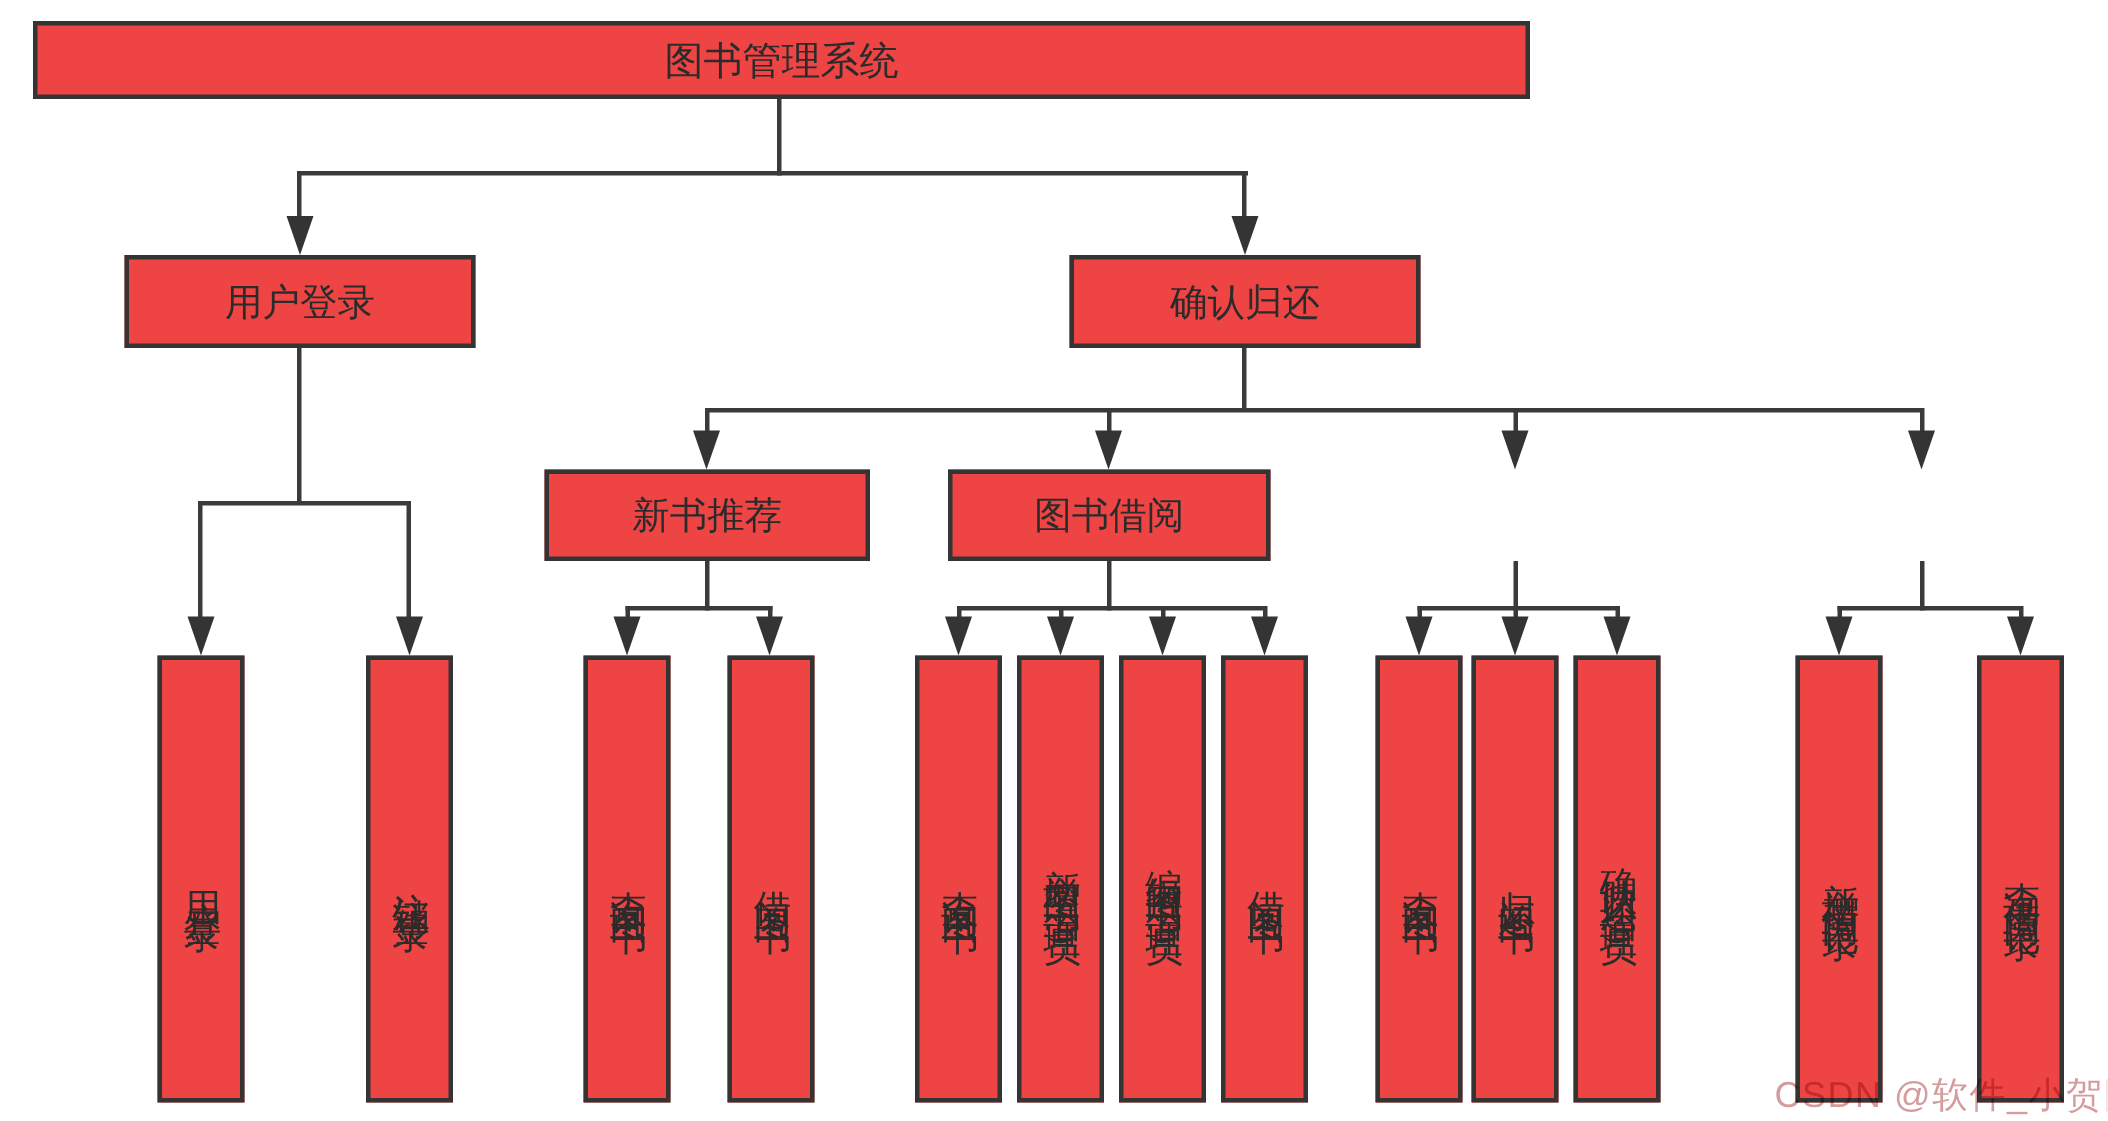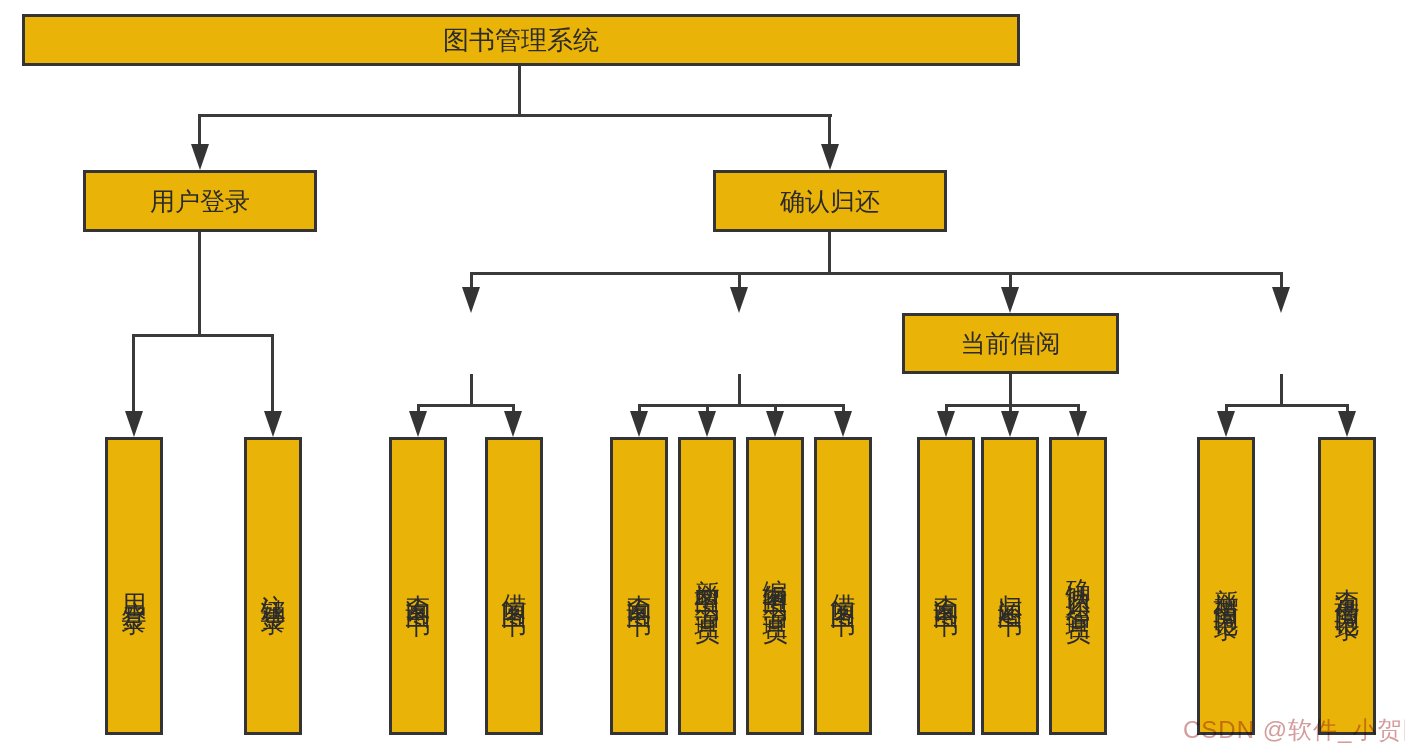--- a/index.html
+++ b/index.html
@@ -1,21 +1,21 @@
 <!DOCTYPE html>
 <html><head>
 <meta charset="utf-8">
 <style>
   html,body{margin:0;padding:0;background:#ffffff;}
   .canvas{
     position:relative;width:1405px;height:747px;background:#ffffff;overflow:hidden;
     font-family:"Liberation Sans","DejaVu Sans",sans-serif;color:#2b2b2b;
   }
   .box{
-    position:absolute;box-sizing:border-box;background:#eab308;
+    position:absolute;box-sizing:border-box;background:#ef4444;
     border:3px solid #343434;display:flex;align-items:center;justify-content:center;
     font-size:25px;color:#2b2b2b;z-index:2;white-space:nowrap;
   }
   .root{font-size:26px;}
   .vbox{
     writing-mode:vertical-lr;text-orientation:mixed;letter-spacing:6px;line-height:1;
     font-size:25px;
   }
   .vline{position:absolute;width:3px;background:#3a3a3a;z-index:1;}
   .hline{position:absolute;height:3px;background:#3a3a3a;z-index:1;}
@@ -34,23 +34,24 @@
 <body>
 
 <div class="canvas">
 
   <div class="box root" style="left:22px;top:14px;width:998px;height:52px;">图书管理系统</div>
 
   <div class="box" style="left:83px;top:170px;width:234px;height:62px;">用户登录</div>
 
   <div class="box" style="left:713px;top:170px;width:234px;height:62px;">确认归还</div>
 
+  <div class="box" style="left:363px;top:313px;width:217px;height:61px;">新书推荐</div>
 
+  <div class="box" style="left:632px;top:313px;width:215px;height:61px;">图书借阅</div>
 
-  <div class="box" style="left:902px;top:313px;width:217px;height:61px;">当前借阅</div>
 
 
   <div class="box vbox" style="left:105px;top:437px;width:58px;height:298px;">用户登录</div>
 
   <div class="box vbox" style="left:244px;top:437px;width:58px;height:298px;">注销登录</div>
 
   <div class="box vbox" style="left:389px;top:437px;width:58px;height:298px;">查询图书</div>
 
   <div class="box vbox" style="left:485px;top:437px;width:58px;height:298px;">借阅图书</div>
 

